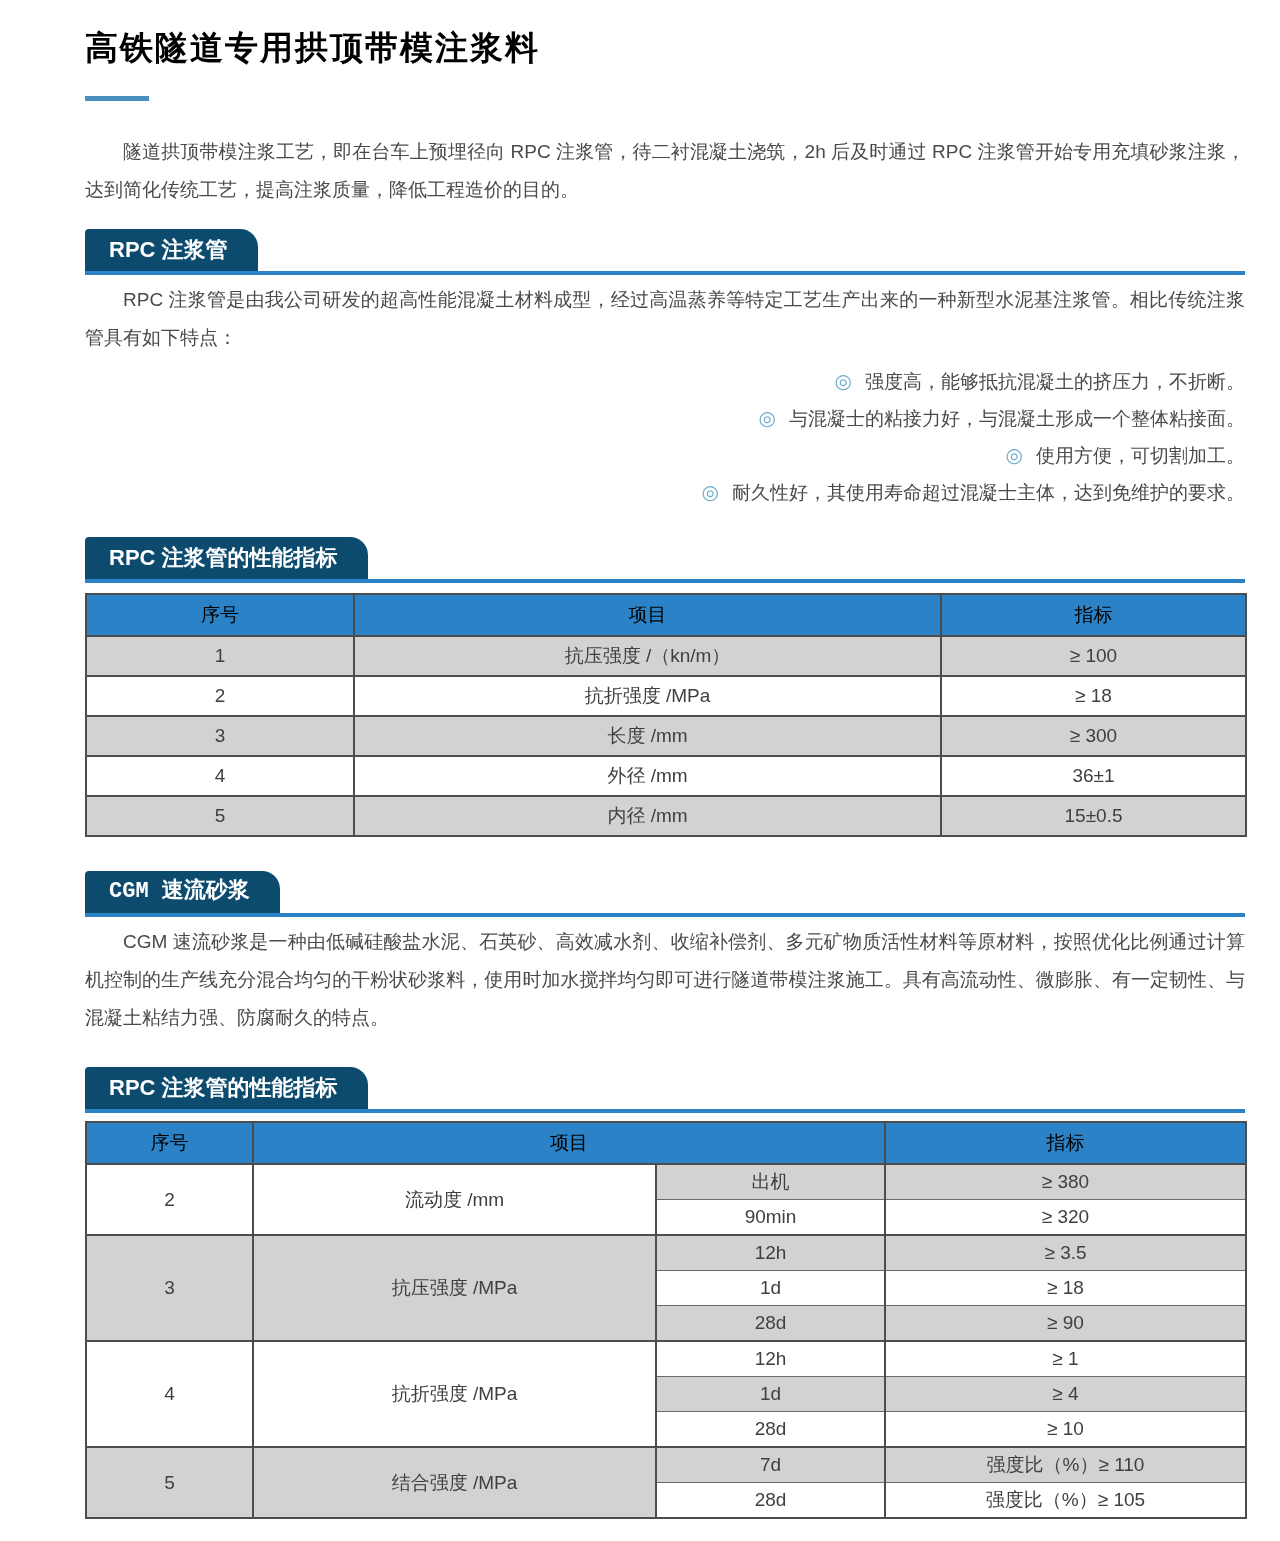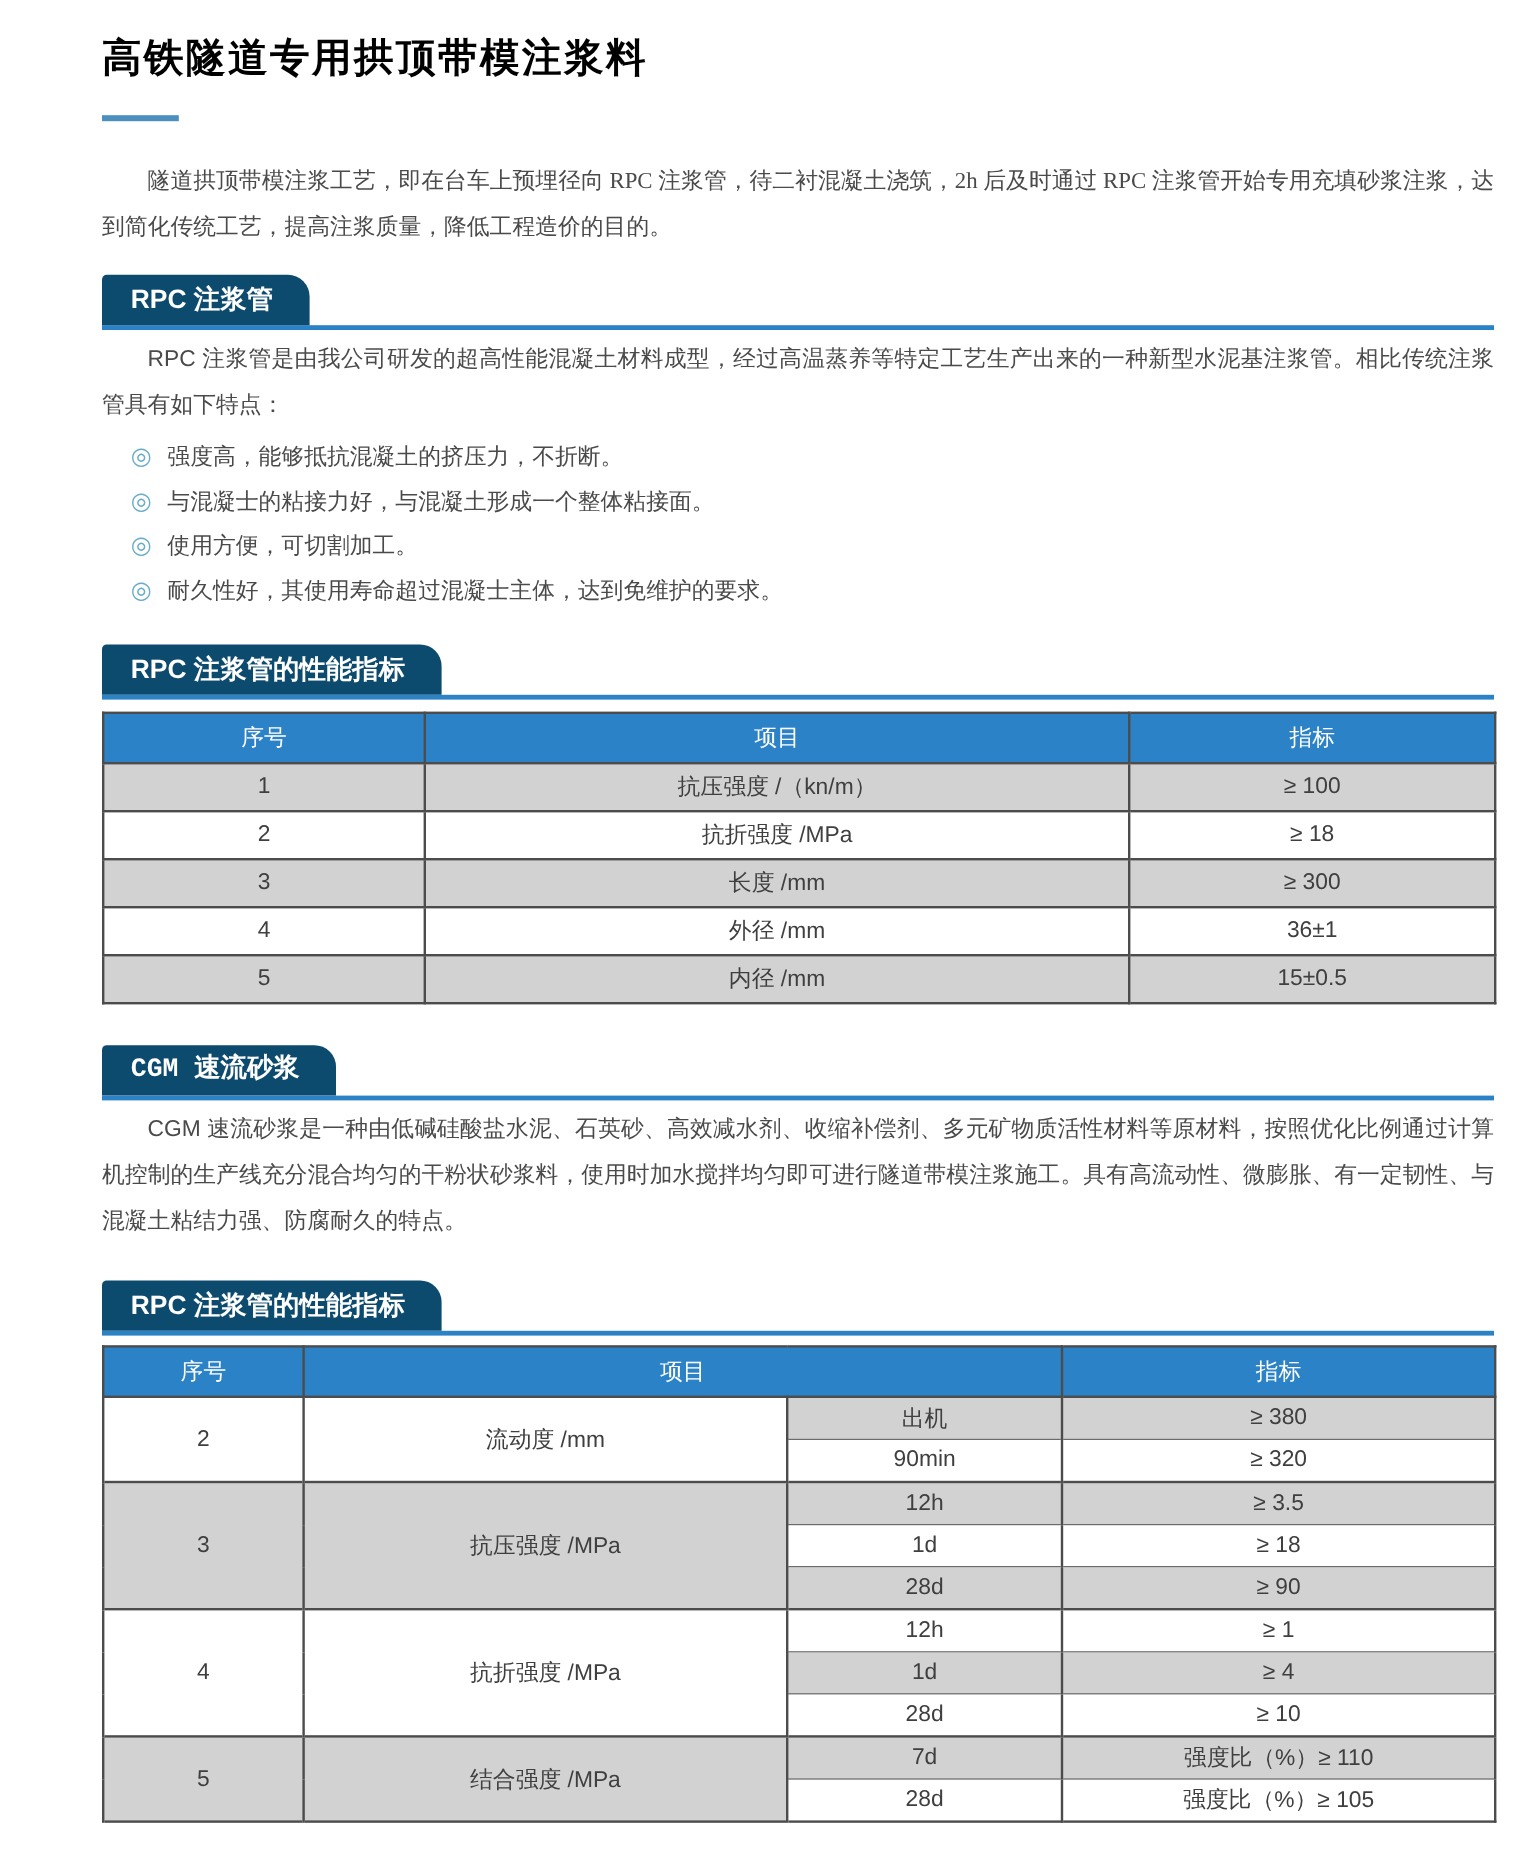--- a/index.html
+++ b/index.html
@@ -7,40 +7,40 @@
     width:1280px;height:1541px;background:#ffffff;
     font-family:"Liberation Sans","DejaVu Sans",sans-serif;
     color:#464646;position:relative;overflow:hidden;
   }
   .page{padding:26px 35px 0 85px;}
 
   .title{font-size:33px;font-weight:bold;color:#000000;letter-spacing:2px;margin:0;line-height:44px;}
   .title-line{width:64px;height:5px;background:#4a8fbe;margin-top:26px;}
 
   .para{font-size:19px;line-height:38px;text-align:justify;text-indent:2em;margin:0;color:#4a4a4a;}
-  .intro{margin-top:32px;font-family:Liberation Serif, serif;}
+  .intro{margin-top:32px;}
 
   .badge-row{border-bottom:4px solid #2b82c6;line-height:0;font-size:0;}
   .badge{
     display:inline-block;background:#0c4a6e;color:#ffffff;
     font-size:22px;font-weight:bold;line-height:26px;
     padding:8px 30px 8px 24px;border-radius:4px 18px 0 0;
   }
   .badge-row.b1{margin-top:20px;}
   .badge-row.b2{margin-top:26px;}
   .badge-row.b3{margin-top:34px;font-family:Liberation Mono, monospace;}
   .badge-row.b4{margin-top:30px;}
   .section-para{margin-top:6px;}
 
   .features{list-style:none;margin:6px 0 0;padding:0 0 0 24px;}
-  .features li{font-size:19px;line-height:37px;color:#4a4a4a;}
+  .features li{font-size:19px;line-height:37px;color:#4a4a4a;text-align:right;}
   .features .dot{color:#68accb;margin-right:13px;font-size:20px;}
 
   table{border-collapse:collapse;table-layout:fixed;width:1160px;}
-  th{background:#2b82c6;color:#ffffff;font-weight:normal;font-size:19px;}
+  th{background:#2b82c6;color:#000000;font-weight:normal;font-size:19px;}
   td{font-size:19px;text-align:center;color:#3f3f3f;vertical-align:middle;}
   .dark{background:#d2d2d2;}
   .light{background:#ffffff;}
 
   .t1{margin-top:10px;}
   .t1 th{height:38px;}
   .t1 td{height:36px;}
   .t1 th,.t1 td{border:2px solid #4c4c4c;}
 
   .t2{margin-top:8px;}

